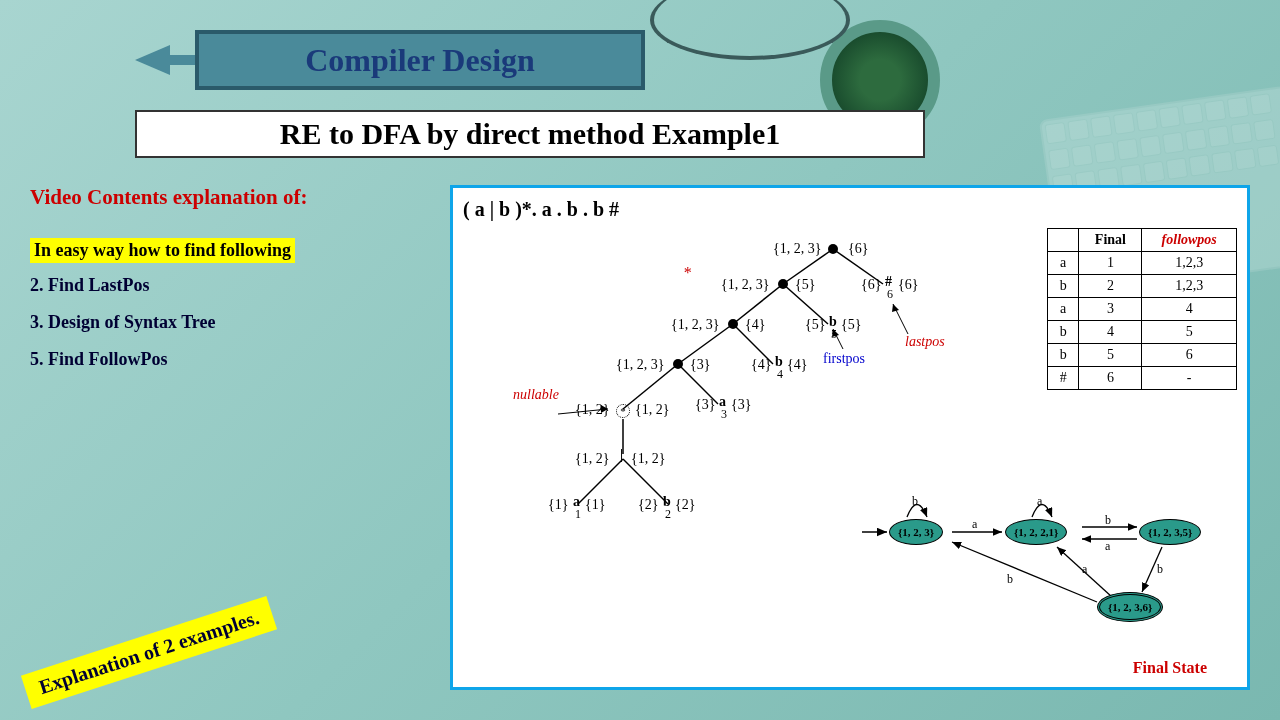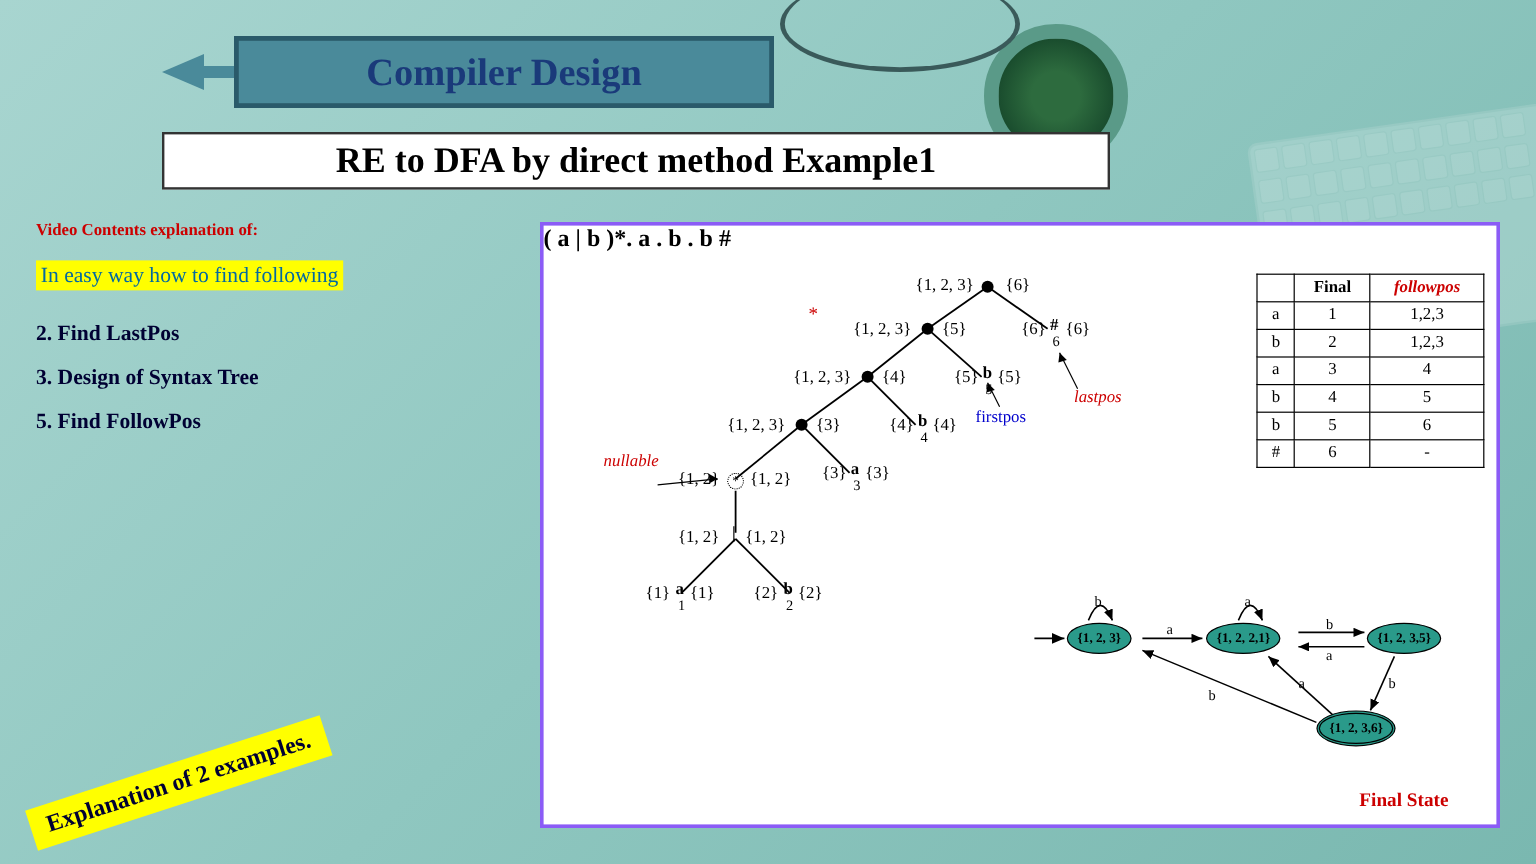--- a/index.html
+++ b/index.html
@@ -10,25 +10,25 @@
 .key{width:20px;height:20px;background:#e8f5f3;border:1px solid #c0ddd9;border-radius:3px}
 .plant{position:absolute;right:340px;top:20px;width:120px;height:120px;background:radial-gradient(circle,#2d6b3e 30%,#1a4d2e 70%);border-radius:50%;border:12px solid #5a9a88}
 .cable{position:absolute;top:-20px;left:650px;width:200px;height:80px;border:4px solid #3a5a5a;border-radius:50%;border-top:none}
 .title-banner{position:absolute;top:30px;left:195px;width:450px;height:60px;background:#4a8a9a;border:4px solid #2a5a6a;display:flex;align-items:center;justify-content:center}
 .title-banner-text{font-size:32px;font-weight:bold;color:#1a3a7a;font-family:'Times New Roman',serif}
 .arrow-left{position:absolute;top:45px;left:135px;width:0;height:0;border-top:15px solid transparent;border-bottom:15px solid transparent;border-right:35px solid #4a8a9a}
 .arrow-line{position:absolute;top:55px;left:170px;width:25px;height:10px;background:#4a8a9a}
 .subtitle-banner{position:absolute;top:110px;left:135px;width:790px;height:48px;background:#fff;border:2px solid #333;display:flex;align-items:center;justify-content:center}
 .subtitle-text{font-size:30px;font-weight:bold;color:#000;font-family:Liberation Serif, serif}
 .content-area{position:absolute;top:185px;left:30px;width:400px}
-.contents-header{color:#c00;font-weight:bold;font-size:14px;margin-bottom:16px}
-.highlight-line{background:#ffff00;color:#0369a1;font-weight:normal;font-size:18px;padding:2px 4px;display:inline-block;margin-bottom:25px}
+.contents-header{color:#c00;font-weight:bold;font-size:21px;margin-bottom:28px}
+.highlight-line{background:#ffff00;color:#000000;font-weight:bold;font-size:18px;padding:2px 4px;display:inline-block;margin-bottom:12px}
 .list-item{color:#003;font-weight:bold;font-size:18px;margin-bottom:16px}
 .diag-badge{position:absolute;bottom:50px;left:20px;background:#ffff00;color:#003;font-weight:bold;font-size:20px;padding:6px 14px;transform:rotate(-18deg)}
-.diagram-panel{position:absolute;top:185px;right:30px;width:800px;height:505px;background:#fff;border:3px solid #8b5cf6;padding:0}
+.diagram-panel{position:absolute;top:185px;right:30px;width:800px;height:505px;background:#fff;border:3px solid #0ea5e9;padding:10px}
 .expr{font-size:20px;font-weight:bold;margin-bottom:8px}
 .tree-area{position:relative;width:560px;height:340px;font-size:13px}
 .node{position:absolute;width:10px;height:10px;background:#000;border-radius:50%}
 .node-star{position:absolute;width:14px;height:14px;border:1px dotted #000;border-radius:50%;display:flex;align-items:center;justify-content:center;font-size:11px}
 .lbl{position:absolute;font-size:14px;white-space:nowrap}
 .redlbl{color:#c00;font-style:italic}
 .bluelbl{color:#00c;}
 .followpos-table{position:absolute;top:40px;right:10px;width:190px;border-collapse:collapse;font-size:14px}
 .followpos-table th,.followpos-table td{border:1.5px solid #000;padding:3px 8px;text-align:center}
 .followpos-table th{font-weight:bold}

